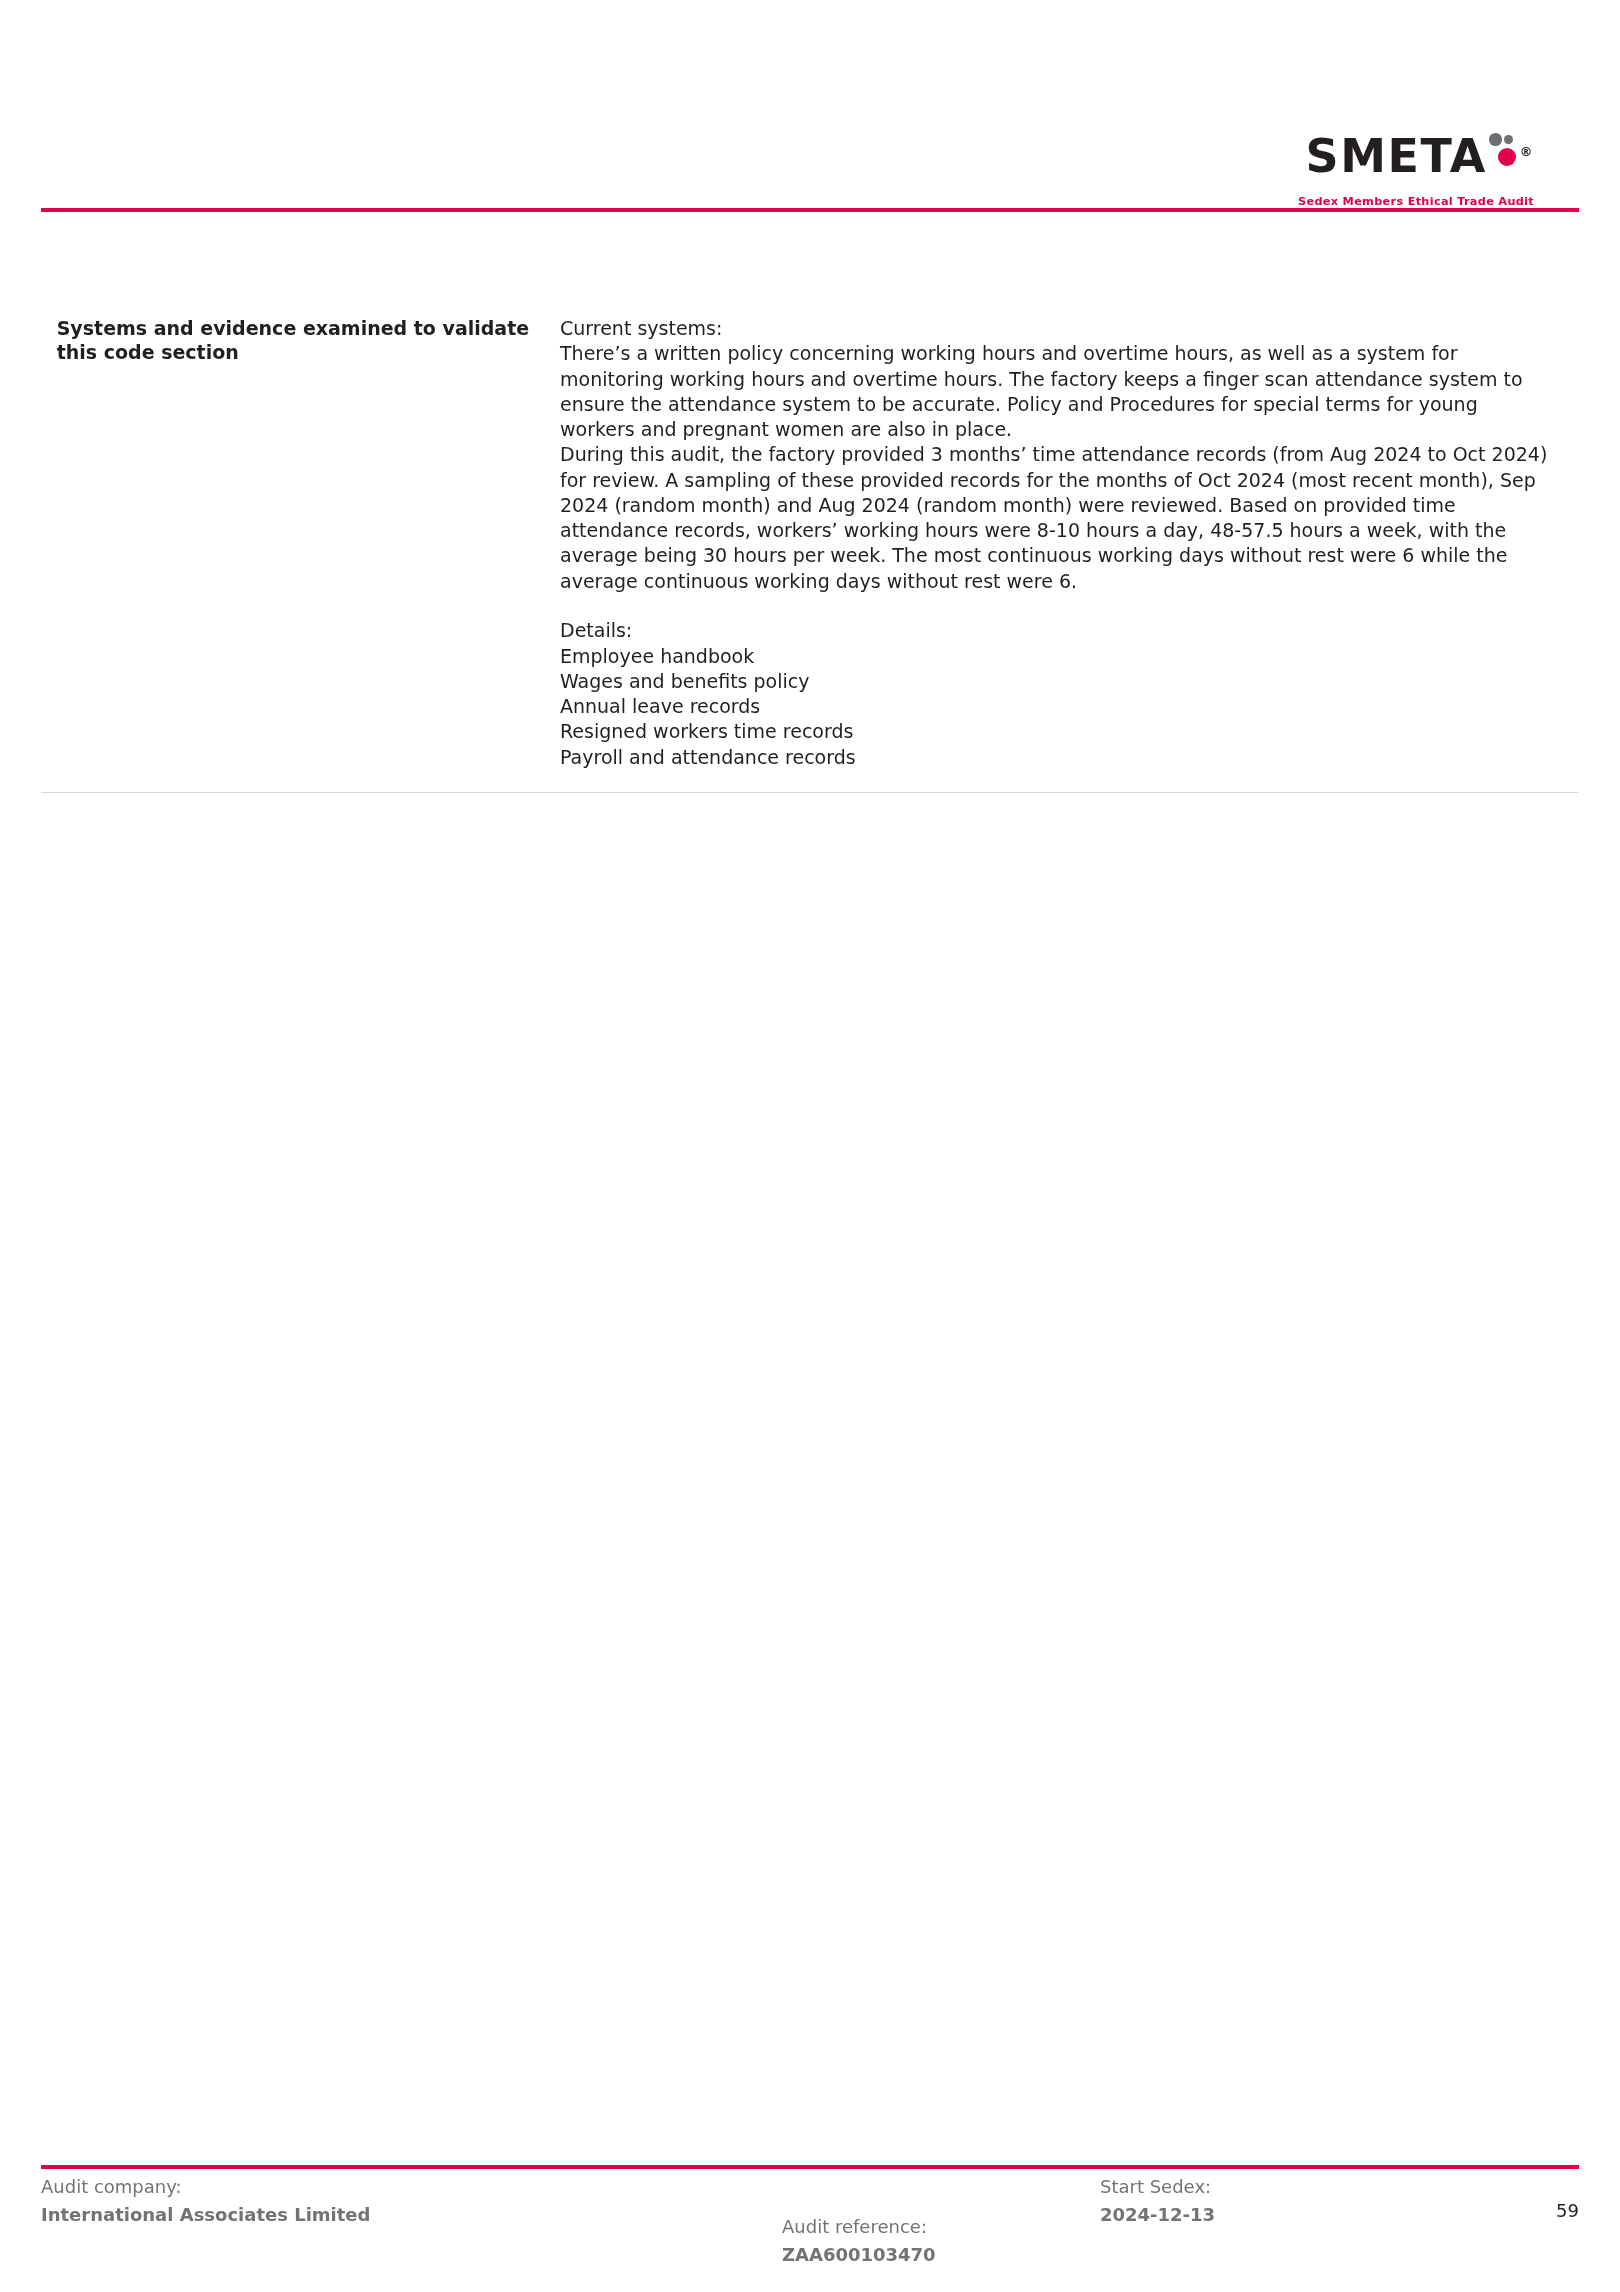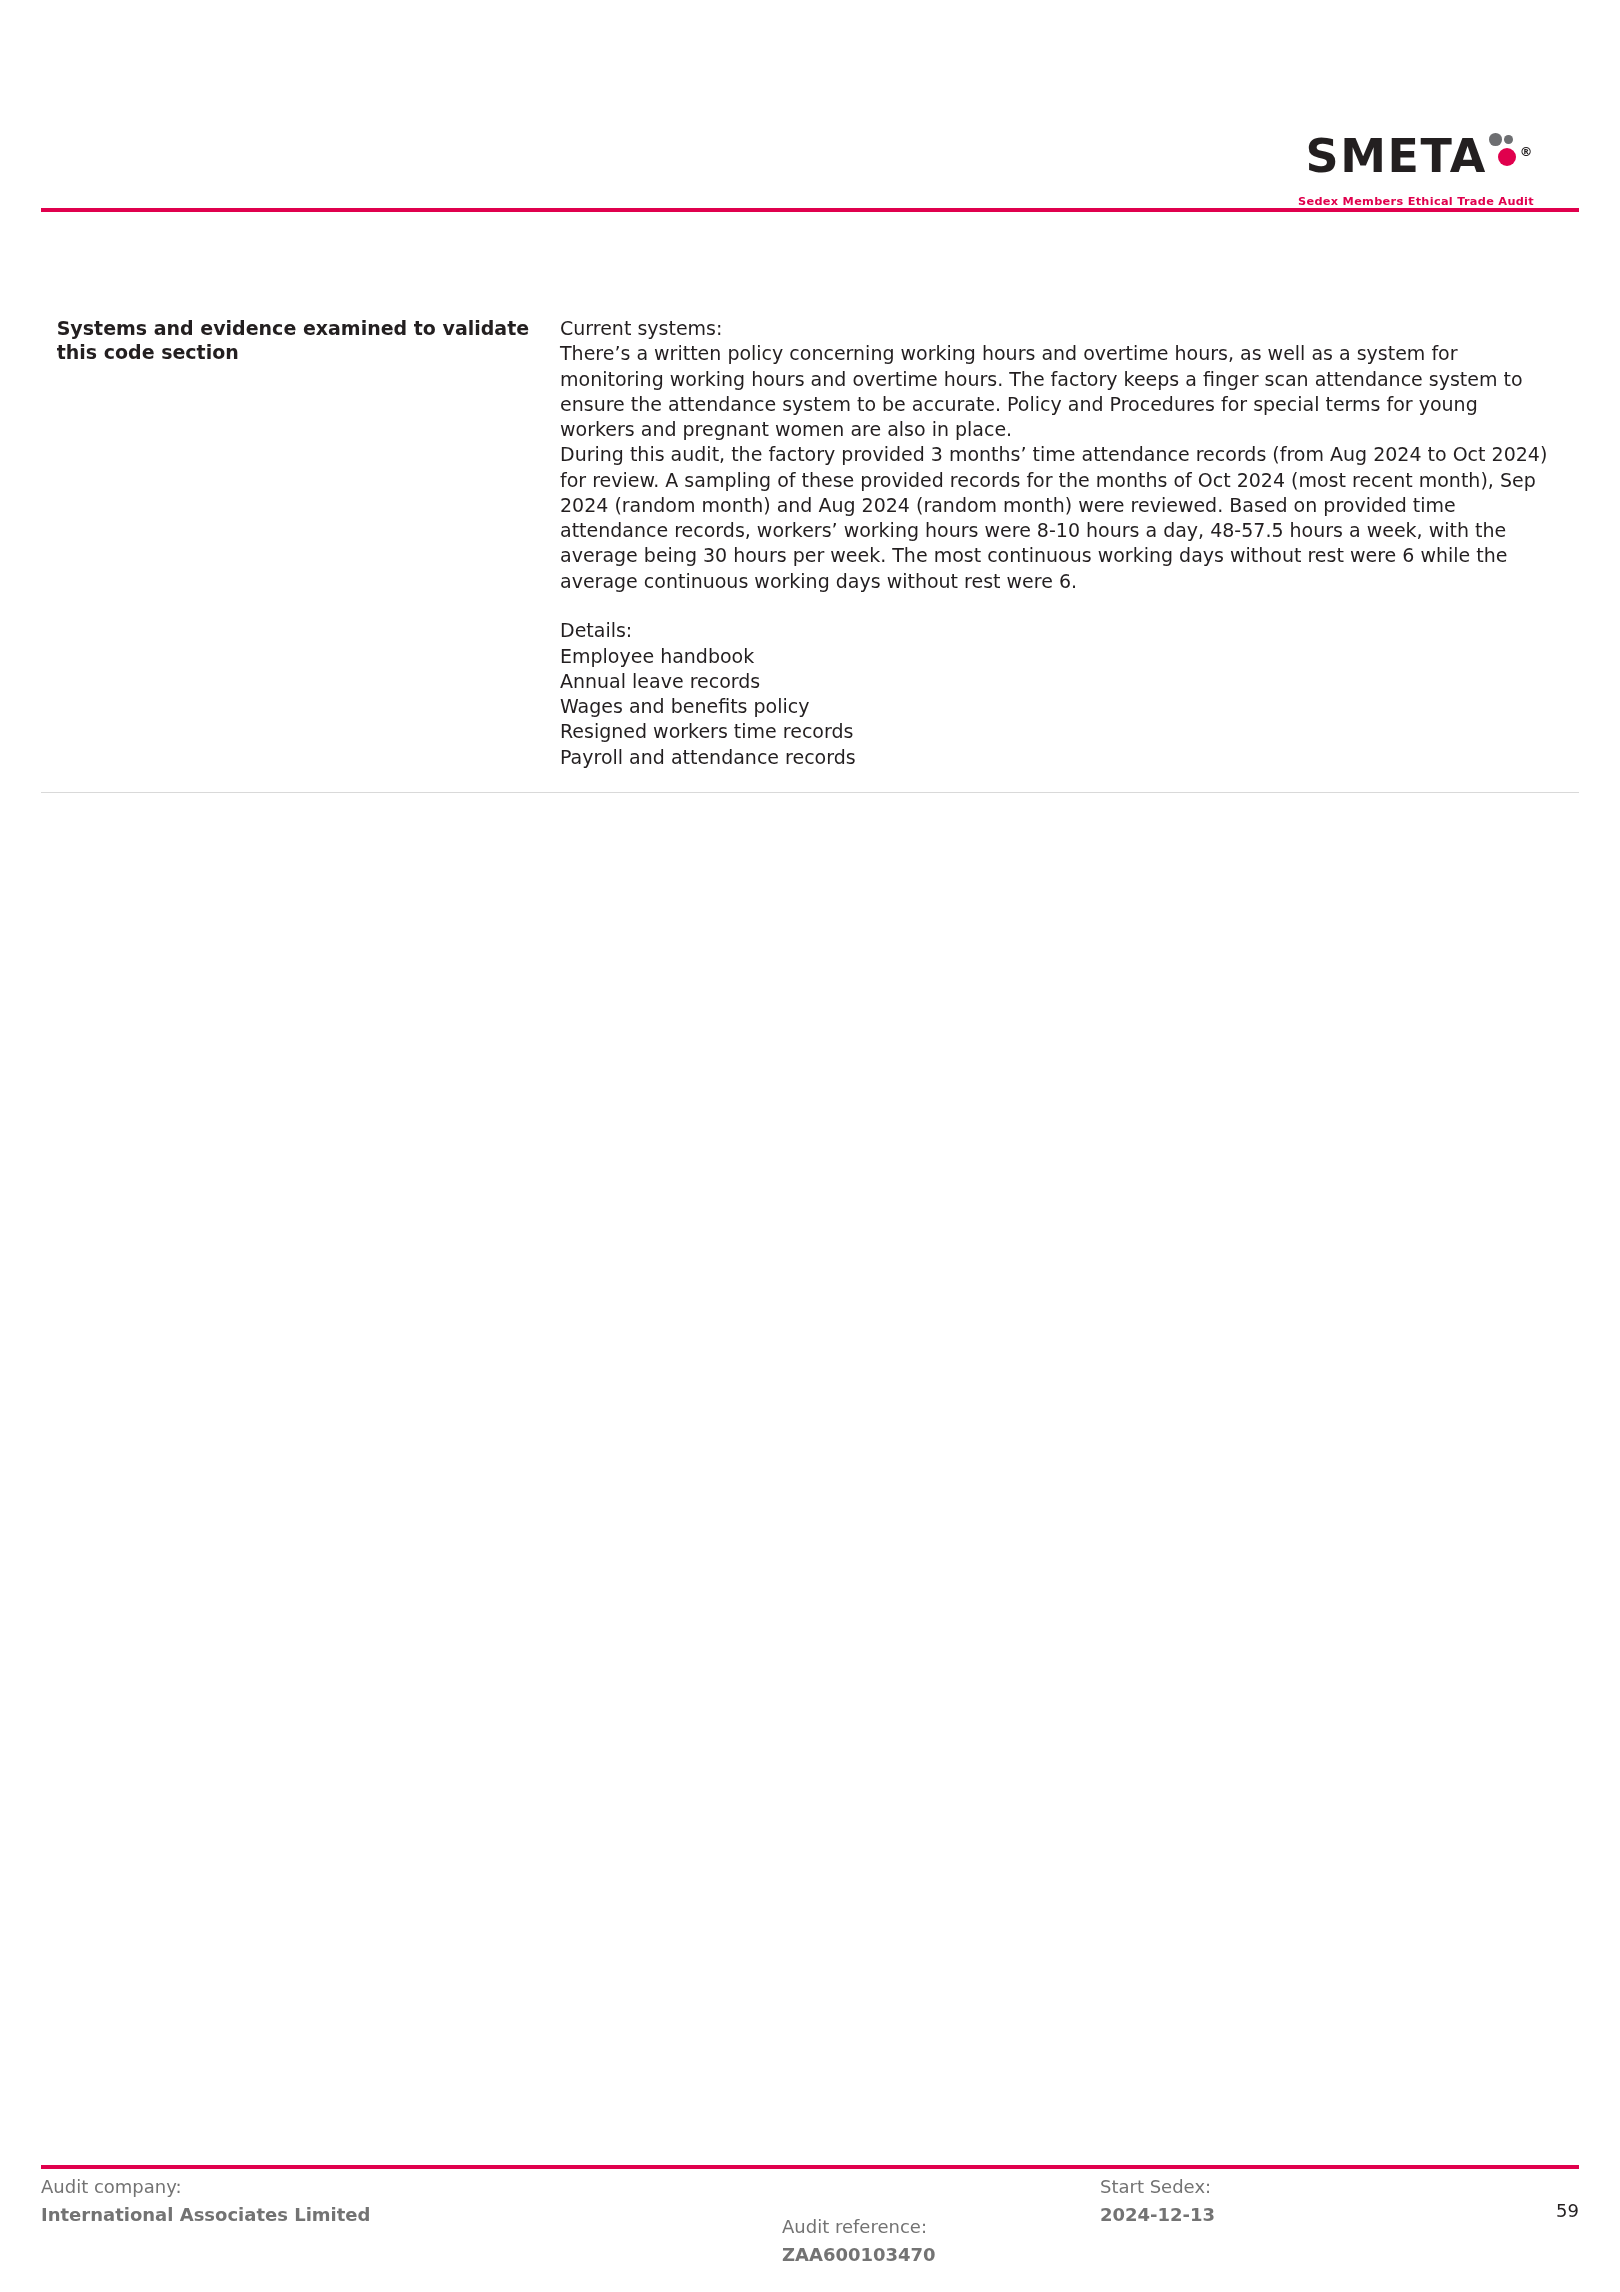--- a/index.html
+++ b/index.html
@@ -176,22 +176,22 @@
   <div class="content">
     <div class="row">
       <div class="row-label">Systems and evidence examined to validate this code section</div>
       <div class="row-value">
         <p class="para">Current systems:</p>
         <p class="para">There’s a written policy concerning working hours and overtime hours, as well as a system for monitoring working hours and overtime hours. The factory keeps a finger scan attendance system to ensure the attendance system to be accurate. Policy and Procedures for special terms for young workers and pregnant women are also in place.</p>
         <p class="para">During this audit, the factory provided 3 months’ time attendance records (from Aug 2024 to Oct 2024) for review. A sampling of these provided records for the months of Oct 2024 (most recent month), Sep 2024 (random month) and Aug 2024 (random month) were reviewed. Based on provided time attendance records, workers’ working hours were 8-10 hours a day, 48-57.5 hours a week, with the average being 30 hours per week. The most continuous working days without rest were 6 while the average continuous working days without rest were 6.</p>
         <div class="spacer"></div>
         <p class="para">Details:</p>
         <p class="detail-line">Employee handbook</p>
+        <p class="detail-line">Wages and benefits policy</p>
         <p class="detail-line">Annual leave records</p>
-        <p class="detail-line">Wages and benefits policy</p>
         <p class="detail-line">Resigned workers time records</p>
         <p class="detail-line">Payroll and attendance records</p>
       </div>
     </div>
   </div>
 
   <div class="footer-rule"></div>
   <div class="footer">
     <div class="f-col f-company">
       <div class="f-label">Audit company:</div>

